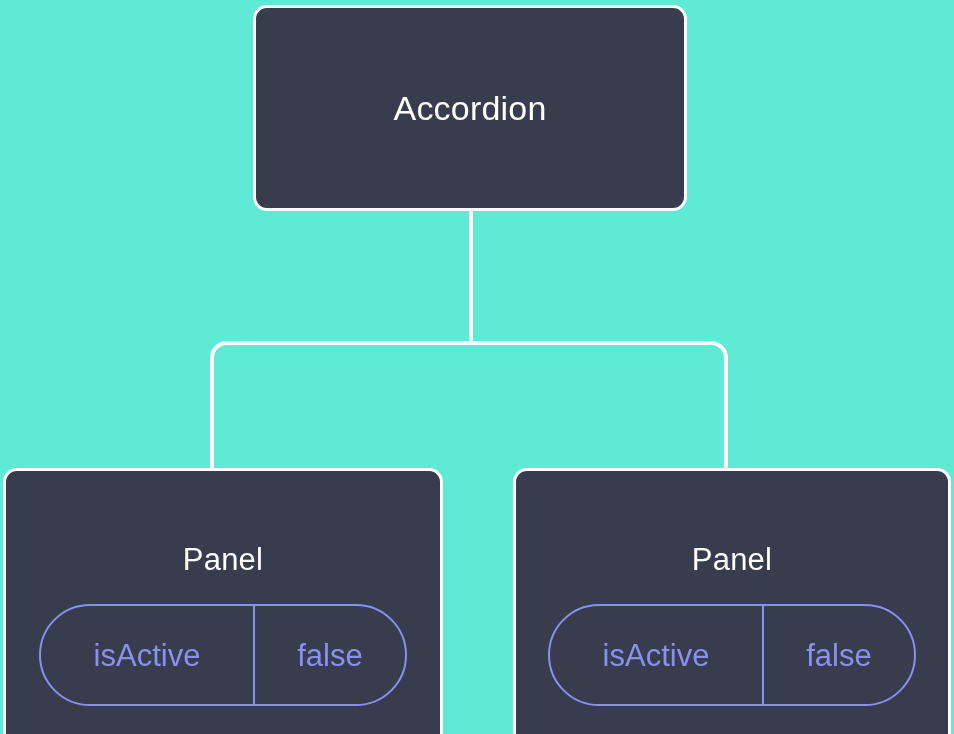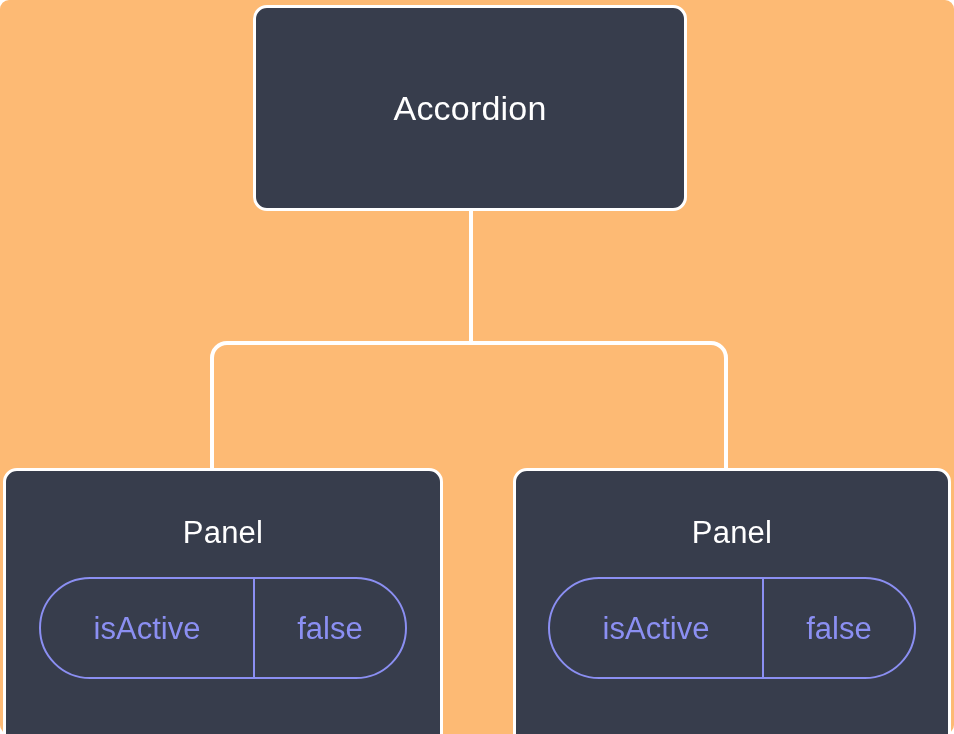--- a/index.html
+++ b/index.html
@@ -11,22 +11,21 @@
     width: 954px;
     height: 734px;
     overflow: hidden;
     font-family: "Liberation Sans", sans-serif;
   }
 
   #diagram-root {
     position: relative;
     width: 954px;
     height: 734px;
-    background: #fdba74;
-    border-radius: 9px;
+    background: #5eead4;
   }
 
   
   .edges-layer {
     position: absolute;
     left: 0;
     top: 0;
     width: 954px;
     height: 734px;
     pointer-events: none;
@@ -73,20 +72,21 @@
     color: #ffffff;
     font-size: 34px;
     line-height: 1;
     font-weight: 400;
     letter-spacing: 0.2px;
     white-space: nowrap;
   }
 
   .node-panel .node-title {
     font-size: 31px;
+    margin-top: 27px;
   }
 
   
   .state-pill {
     position: relative;
     box-sizing: border-box;
     margin-top: 29px;
     height: 102px;
     border: 2px solid #8b8ff2;
     border-radius: 51px;

